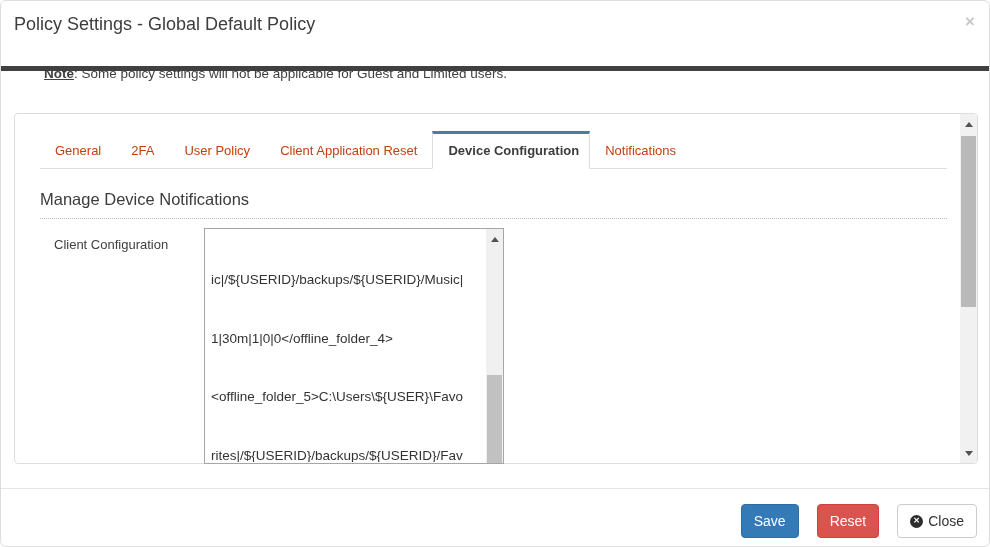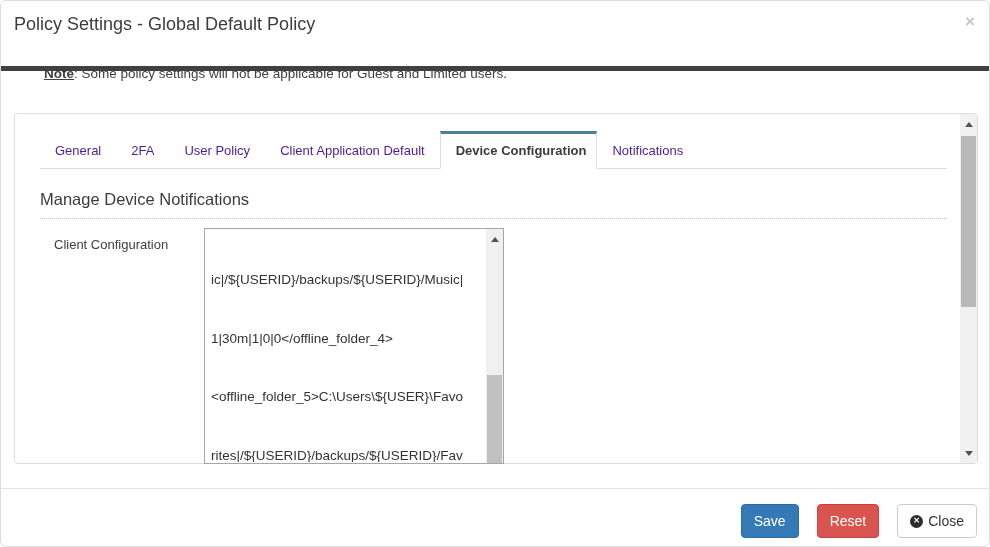--- a/index.html
+++ b/index.html
@@ -22,21 +22,21 @@
   .panel-scroll { position:absolute; top:0; right:0; width:17px; height:100%; background:#f1f1f1; border-radius:0 3px 3px 0; }
   .scroll-btn { position:absolute; left:0; width:17px; height:16px; display:flex; align-items:center; justify-content:center; cursor:pointer; }
   .scroll-btn.up { top:2px; }
   .scroll-btn.down { bottom:2px; }
   .tri-up { width:0; height:0; border-left:4px solid transparent; border-right:4px solid transparent; border-bottom:5px solid #535353; }
   .tri-down { width:0; height:0; border-left:4px solid transparent; border-right:4px solid transparent; border-top:5px solid #535353; }
   .panel-thumb { position:absolute; left:1px; right:1px; top:22px; height:171px; background:#b9b9b9; cursor:pointer; }
 
   
   .tabs { position:absolute; left:25px; right:30px; top:8px; height:47px; border-bottom:1px solid #ddd; display:flex; align-items:flex-end; }
-  .tab { padding:10px 15px; font-size:13px; color:#4c1d95; cursor:pointer; white-space:nowrap; }
+  .tab { padding:10px 15px; font-size:13px; color:#c2410c; cursor:pointer; white-space:nowrap; }
   .tab.active { font-weight:bold; color:#3c3c3c; background:#fff; border:1px solid #ddd; border-top:3px solid var(--tab-accent,#4e7e95); border-bottom:1px solid #fff; margin-bottom:-1px; padding:9px 10px 10px 15px; cursor:default; }
 
   
   .section-title { position:absolute; left:25px; top:76px; font-size:16.5px; color:#3c3c3c; }
   .section-rule { position:absolute; left:25px; right:30px; top:104px; border-bottom:1px dotted #bdbdbd; }
 
   
   .field-label { position:absolute; left:39px; top:123px; font-size:13px; color:#404040; }
   .textarea { position:absolute; left:189px; top:114px; width:300px; height:236px; border:1px solid #a6a6a6; background:#fff; cursor:text; }
   .ta-lines { position:absolute; left:6px; top:2px; right:19px; bottom:1px; overflow:hidden; font-size:13.5px; line-height:19.5px; color:#333; white-space:pre; }
@@ -67,21 +67,21 @@
   <div class="note">
     <b><u>Note</u></b><span>: Some policy settings will not be applicable for Guest and Limited users.</span>
   </div>
 
   <div class="panel">
 
     <div class="tabs">
       <div class="tab">General</div>
       <div class="tab">2FA</div>
       <div class="tab">User Policy</div>
-      <div class="tab">Client Application Default</div>
+      <div class="tab">Client Application Reset</div>
       <div class="tab active">Device Configuration</div>
       <div class="tab">Notifications</div>
     </div>
 
     <div class="section-title">Manage Device Notifications</div>
     <div class="section-rule"></div>
 
     <div class="field-label">Client Configuration</div>
 
     <div class="textarea">

